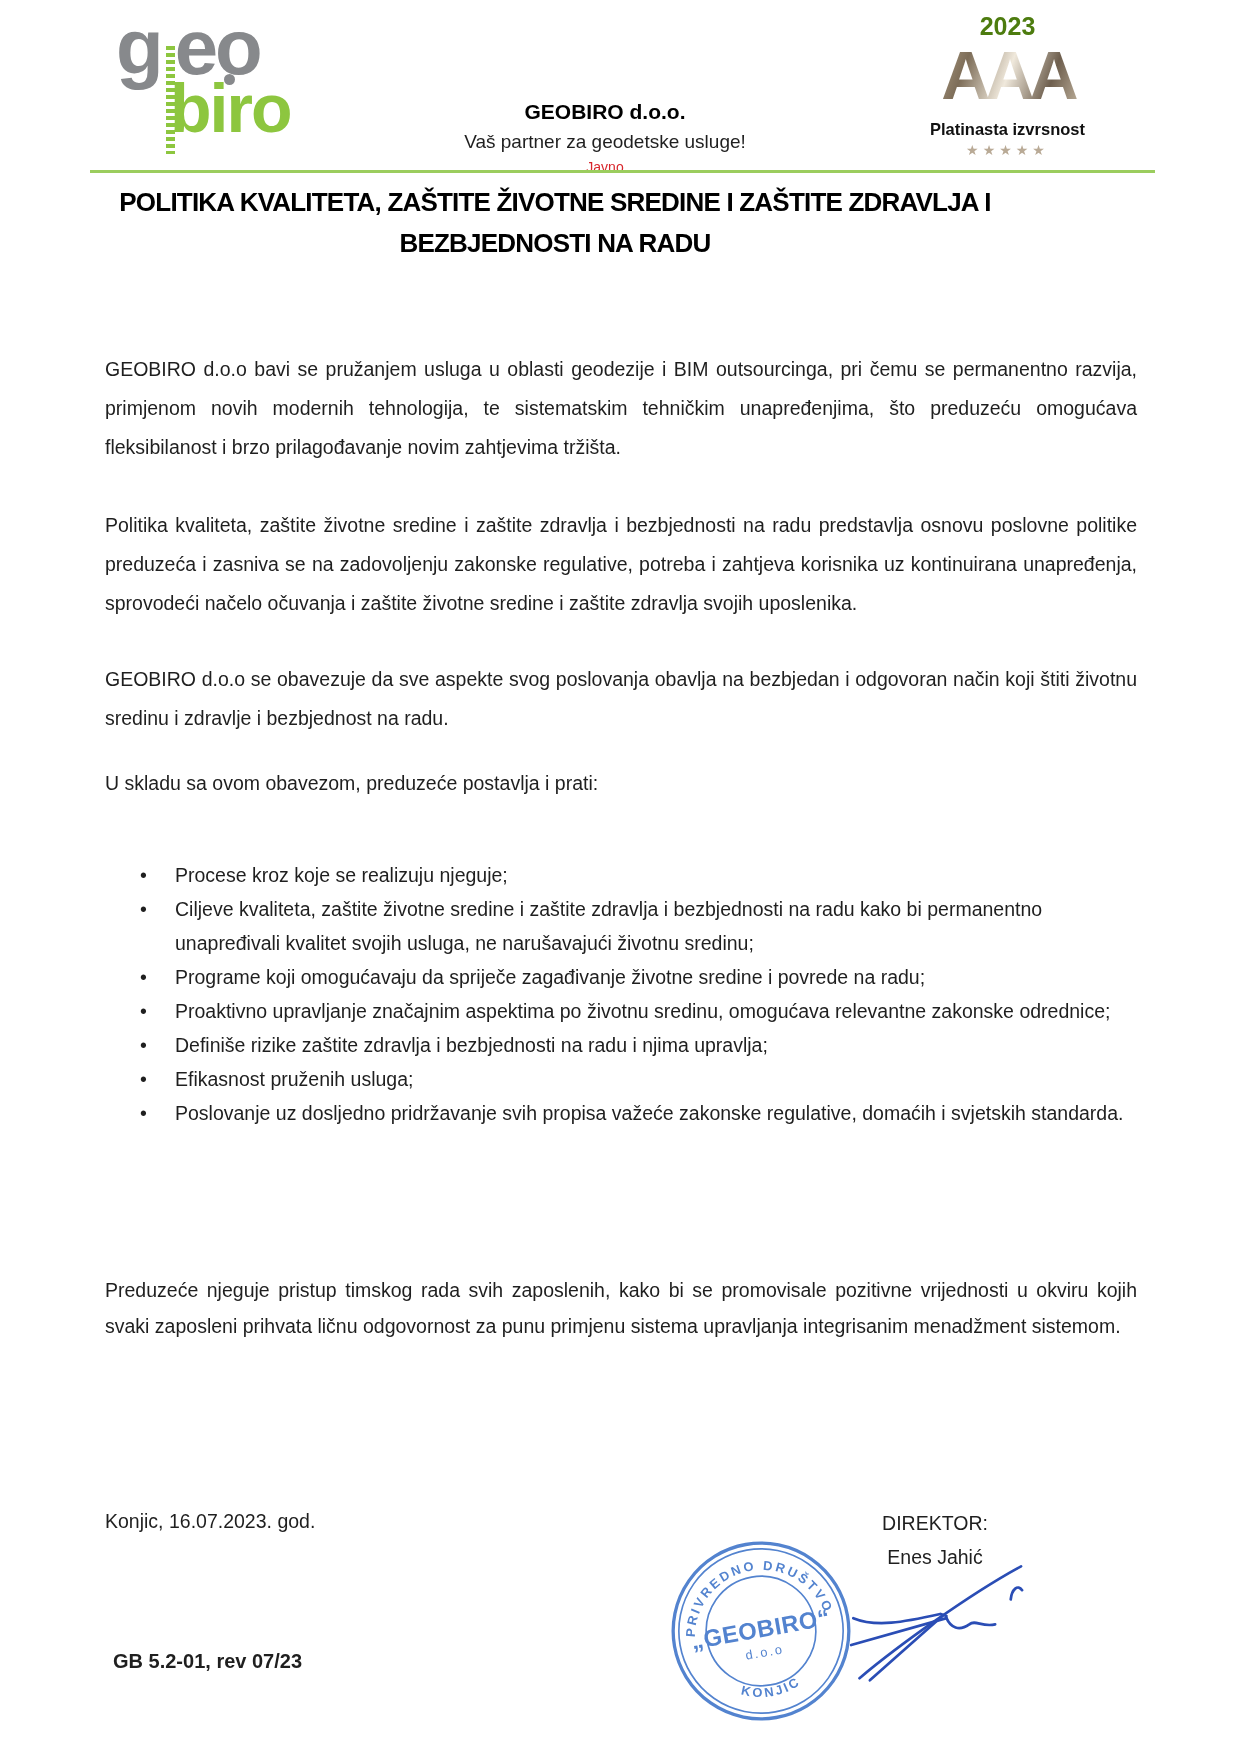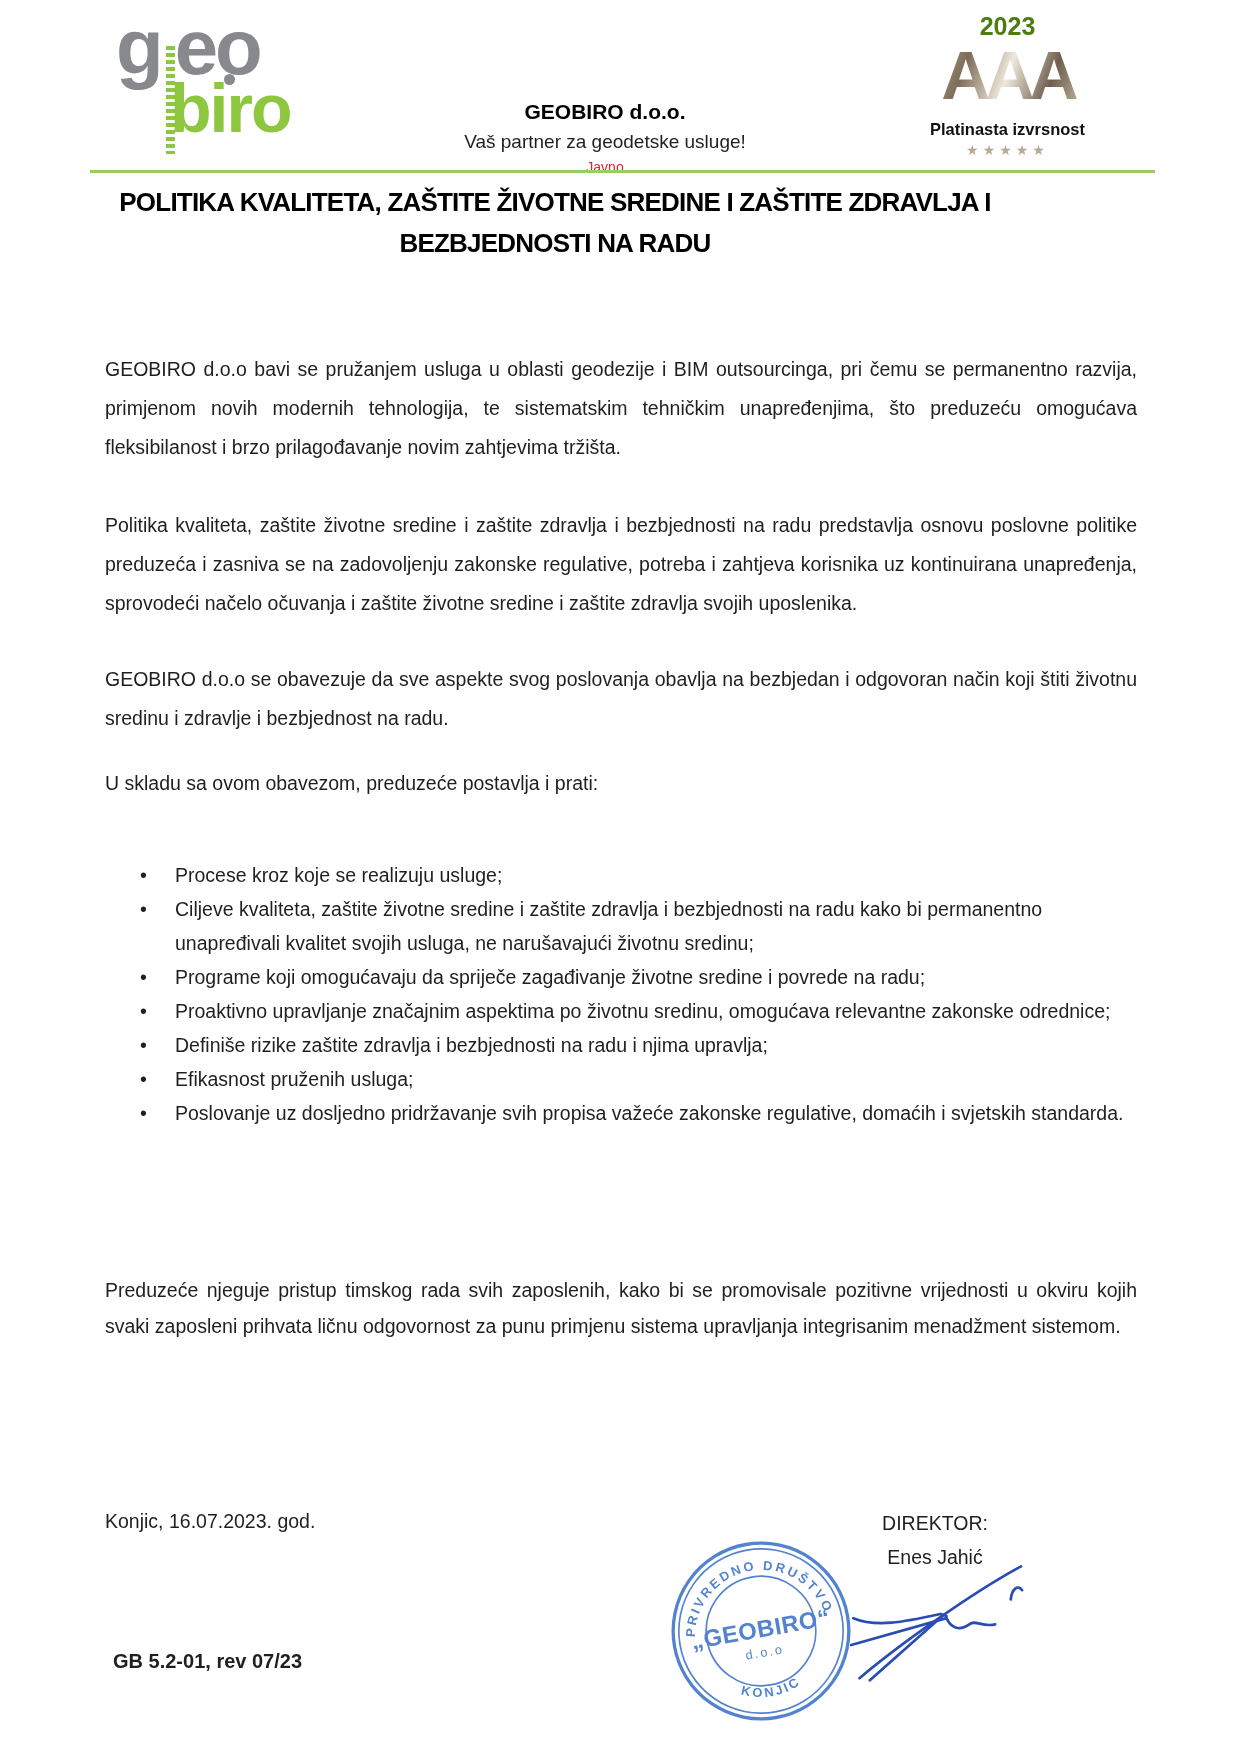--- a/index.html
+++ b/index.html
@@ -122,21 +122,21 @@
 
   <div class="para p1">GEOBIRO d.o.o bavi se pružanjem usluga u oblasti geodezije i BIM outsourcinga, pri čemu se permanentno razvija, primjenom novih modernih tehnologija, te sistematskim tehničkim unapređenjima, što preduzeću omogućava fleksibilanost i brzo prilagođavanje novim zahtjevima tržišta.</div>
   <div class="para p2">Politika kvaliteta, zaštite životne sredine i zaštite zdravlja i bezbjednosti na radu predstavlja osnovu poslovne politike preduzeća i zasniva se na zadovoljenju zakonske regulative, potreba i zahtjeva korisnika uz kontinuirana unapređenja, sprovodeći načelo očuvanja i zaštite životne sredine i zaštite zdravlja svojih uposlenika.</div>
   <div class="para p3">GEOBIRO d.o.o se obavezuje da sve aspekte svog poslovanja obavlja na bezbjedan i odgovoran način koji štiti životnu sredinu i zdravlje i bezbjednost na radu.</div>
 
   <div class="callout">U skladu sa ovom obavezom, preduzeće postavlja i prati:</div>
 
   <ul class="bullet-list">
     <li>
       <span class="marker">•</span>
-      <span>Procese kroz koje se realizuju usluge;</span>
+      <span>Procese kroz koje se realizuju njeguje;</span>
     </li>
     <li>
       <span class="marker">•</span>
       <span>Ciljeve kvaliteta, zaštite životne sredine i zaštite zdravlja i bezbjednosti na radu kako bi permanentno unapređivali kvalitet svojih usluga, ne narušavajući životnu sredinu;</span>
     </li>
     <li>
       <span class="marker">•</span>
       <span>Programe koji omogućavaju da spriječe zagađivanje životne sredine i povrede na radu;</span>
     </li>
     <li>

